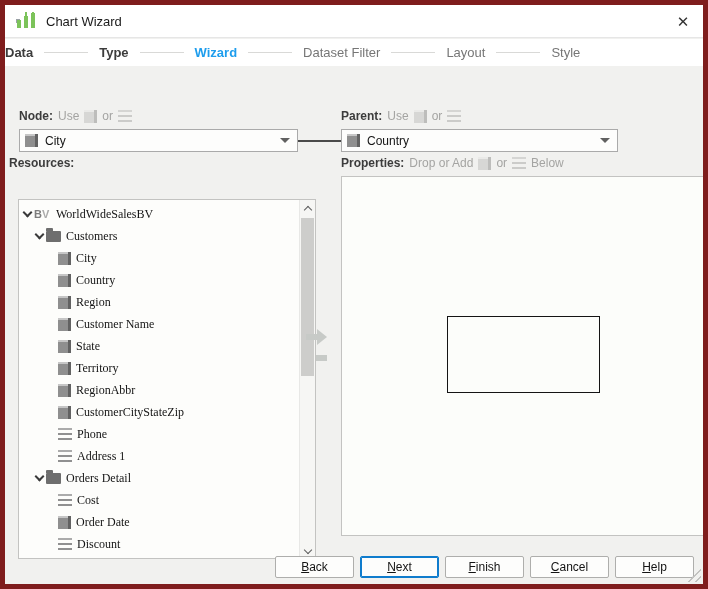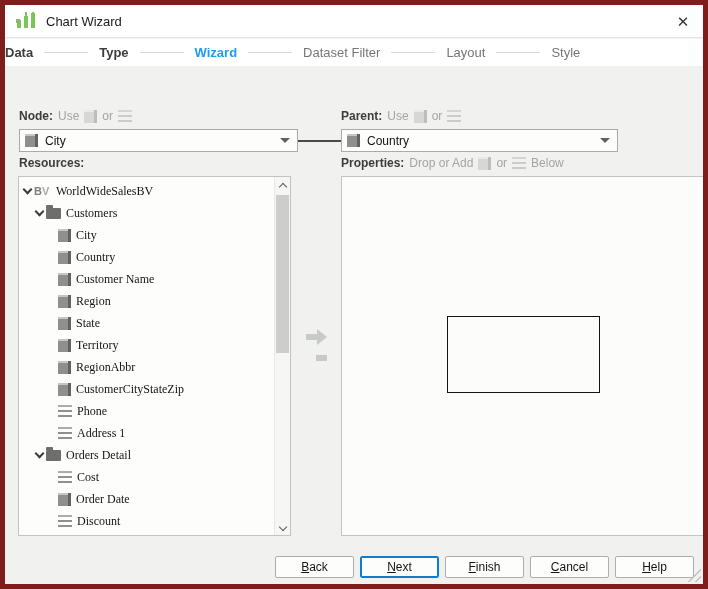--- a/index.html
+++ b/index.html
@@ -59,21 +59,21 @@
   .combo .cube { margin-left:5px; }
   .combo .combo-value { margin-left:7px; font-size:12px; color:#141414; flex:1; }
   .combo .dd { width:24px; height:100%; display:flex; align-items:center; justify-content:center; }
   .tri-down { width:0; height:0; border-left:5px solid transparent; border-right:5px solid transparent;
               border-top:5px solid #606060; }
   .connector { position:absolute; left:293px; top:135px; width:44px; height:2px; background:#4a4a4a; }
 
   
   .panel { position:absolute; top:171px; height:360px; background:#fdfdfb;
            border:1px solid #c3c3c1; }
-  #tree-panel { left:13px; width:273px; overflow:hidden; }
+  #tree-panel { left:13px; width:298px; overflow:hidden;margin-top:23px; }
   #prop-panel { left:336px; width:367px; background:#fcfdfa; }
   .drop-rect { position:absolute; left:105px; top:139px; width:153px; height:77px;
                border:1.5px solid #141414; background:transparent; }
 
   
   .tree { position:absolute; left:0; top:0; right:16px; bottom:0; padding-top:3px; overflow:hidden; }
   .trow { height:22px; display:flex; align-items:center; font-size:12px; color:#141414; }
   .trow .tlabel { margin-left:5px; white-space:nowrap;font-family:Liberation Serif, serif; }
   .lvl0 { padding-left:4px; } .lvl1 { padding-left:16px; } .lvl2 { padding-left:39px; }
   .chev { width:9px; height:9px; margin-right:2px; position:relative; flex:none; }
@@ -179,21 +179,21 @@
   <div class="connector"></div>
 
   <div class="combo" style="left:336px; top:124px; width:277px;">
     <span class="cube"></span>
     <span class="combo-value">Country</span>
     <span class="dd">
       <span class="tri-down"></span>
     </span>
   </div>
 
-  <div class="hintrow" style="left:14px; top:150px;">
+  <div class="hintrow" style="left:4px; top:150px;">
     <span class="caption">Resources:</span>
   </div>
 
   <div class="hintrow" style="left:336px; top:150px;">
     <span class="caption">Properties:</span>
     <span>Drop or Add</span>
     <span class="cube light"></span>
     <span>or</span>
     <span class="lines light"></span>
     <span>Below</span>
@@ -214,25 +214,25 @@
         <div class="trow lvl2">
           <span class="ticon cube"></span>
           <span class="tlabel">City</span>
         </div>
         <div class="trow lvl2">
           <span class="ticon cube"></span>
           <span class="tlabel">Country</span>
         </div>
         <div class="trow lvl2">
           <span class="ticon cube"></span>
+          <span class="tlabel">Region</span>
+        </div>
+        <div class="trow lvl2">
+          <span class="ticon cube"></span>
           <span class="tlabel">Customer Name</span>
-        </div>
-        <div class="trow lvl2">
-          <span class="ticon cube"></span>
-          <span class="tlabel">Region</span>
         </div>
         <div class="trow lvl2">
           <span class="ticon cube"></span>
           <span class="tlabel">State</span>
         </div>
         <div class="trow lvl2">
           <span class="ticon cube"></span>
           <span class="tlabel">Territory</span>
         </div>
         <div class="trow lvl2">

